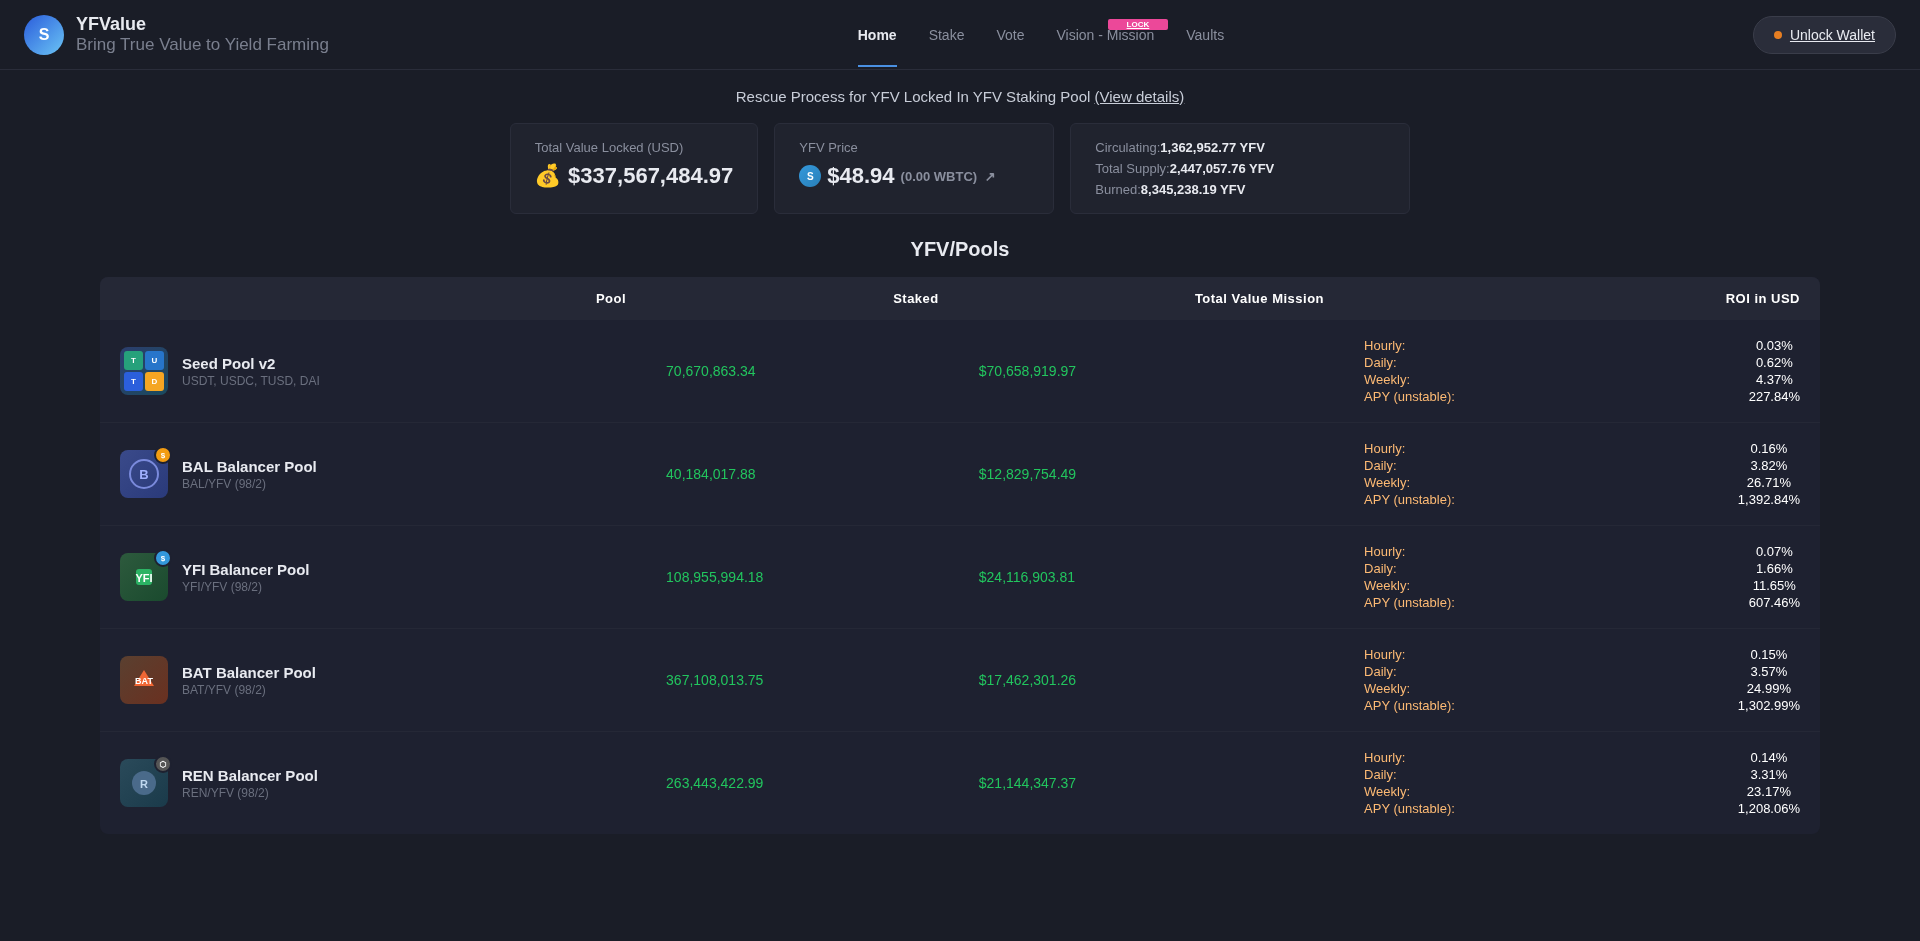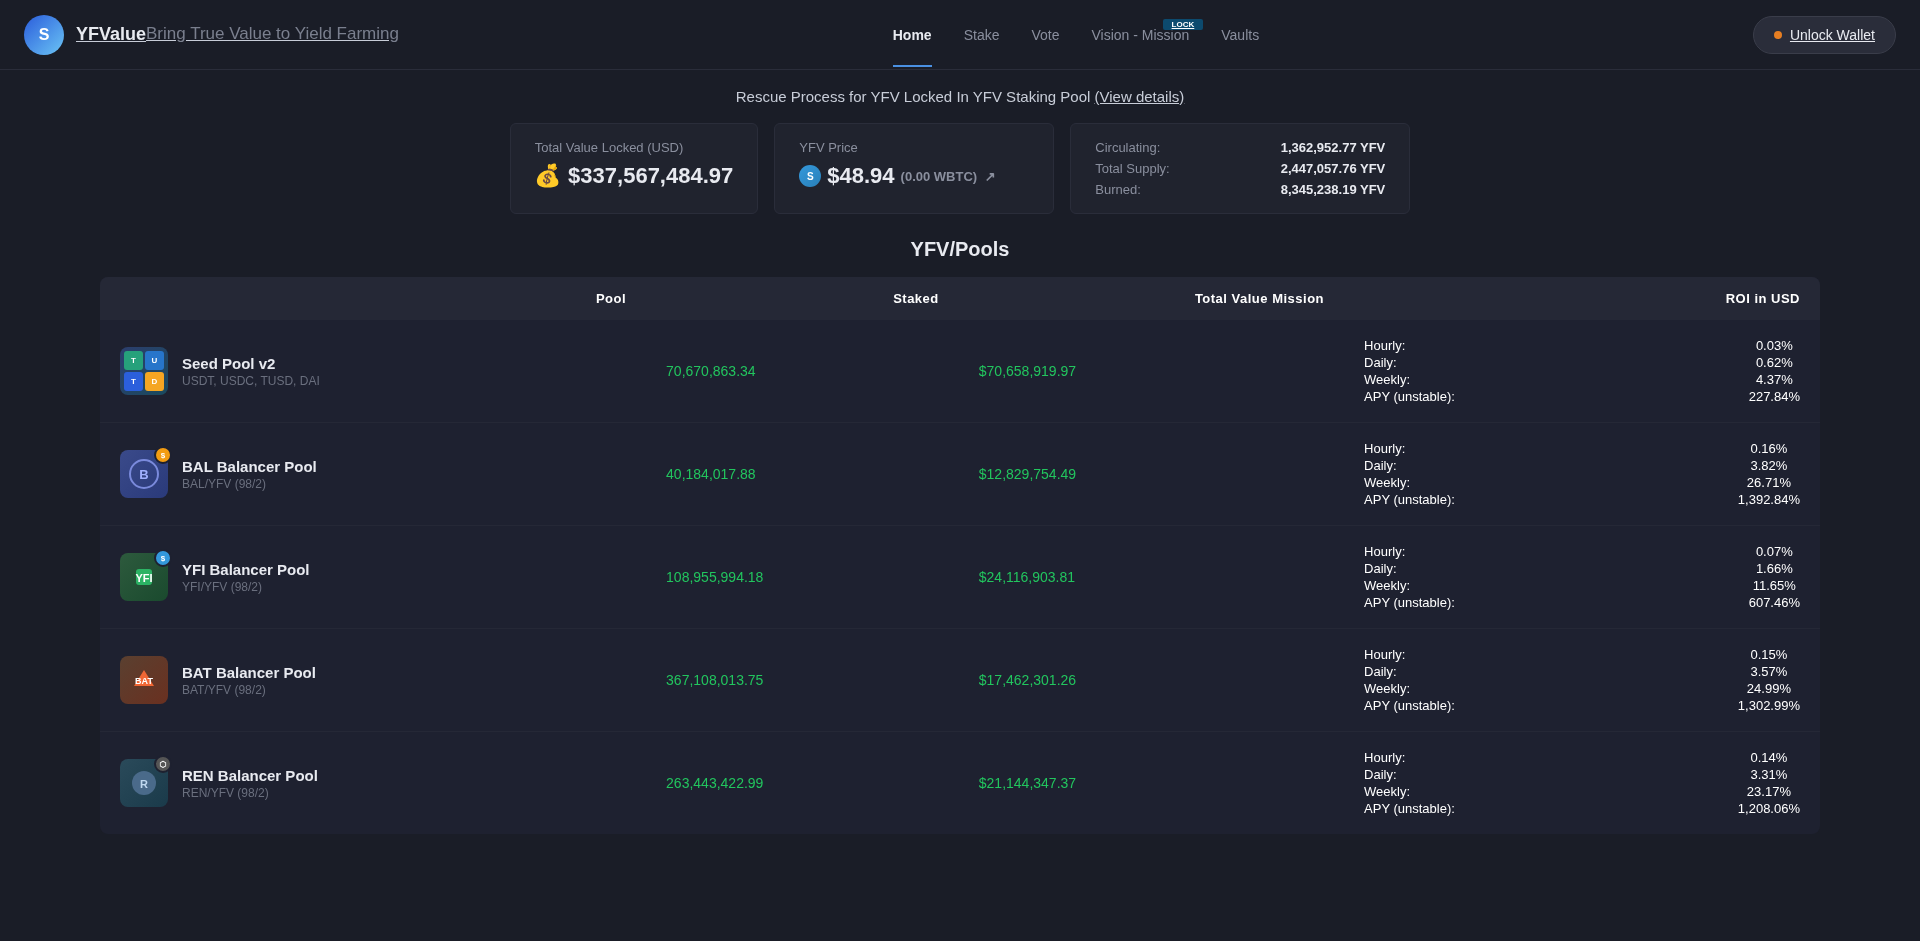--- a/index.html
+++ b/index.html
@@ -33,22 +33,21 @@
       background: linear-gradient(135deg, #2a5cdb, #6bc5f5);
       display: flex;
       align-items: center;
       justify-content: center;
       font-weight: bold;
       font-size: 16px;
       color: white;
     }
     .logo-text {
       display: flex;
-      flex-direction: row;
-      text-decoration: underline;
+      flex-direction: column;
     }
     .logo-title {
       font-size: 18px;
       font-weight: 700;
       color: #e8eaf0;
     }
     .logo-subtitle {
       font-size: 17px;
       color: #7a7f8e;
     }
@@ -76,24 +75,24 @@
       bottom: -24px;
       left: 0;
       right: 0;
       height: 2px;
       background: #4a90e2;
     }
     .nav-lock-badge {
       position: absolute;
       top: -8px;
       right: -14px;
-      background: #0c4a6e;
+      background: #ec4899;
       color: white;
       font-size: 8px;
-      padding: 1px 9px;
+      padding: 1px 19px;
       border-radius: 2px;
       font-weight: bold;
       text-decoration: underline;
     }
 
     
     .unlock-btn {
       background: #2a2d3a;
       border: 1px solid #3a3d4a;
       border-radius: 20px;
@@ -175,21 +174,21 @@
     
     .circ-card {
       background: #20232e;
       border: 1px solid #2a2d3a;
       border-radius: 6px;
       padding: 16px 24px;
       min-width: 340px;
     }
     .circ-row {
       display: flex;
-      justify-content: space-between;
+      justify-content: flex-start;
       align-items: center;
       margin-bottom: 6px;
       font-size: 13px;
     }
     .circ-row:last-child { margin-bottom: 0; }
     .circ-key { color: #8a8f9e; }
     .circ-val { color: #e8eaf0; font-weight: 600; }
 
     
     .pools-section {
@@ -300,21 +299,21 @@
     td.roi-cell {
       padding: 18px 20px;
       vertical-align: middle;
     }
     .roi-grid {
       display: grid;
       grid-template-columns: 1fr auto;
       gap: 2px 16px;
       font-size: 13px;
     }
-    .roi-key { color: #ffffff; }
+    .roi-key { color: #fdba74; }
     .roi-val { color: #ffffff; text-align: center; }
 
     
     .overlay-badge {
       position: absolute;
       top: -4px;
       right: -4px;
       width: 18px;
       height: 18px;
       border-radius: 50%;

